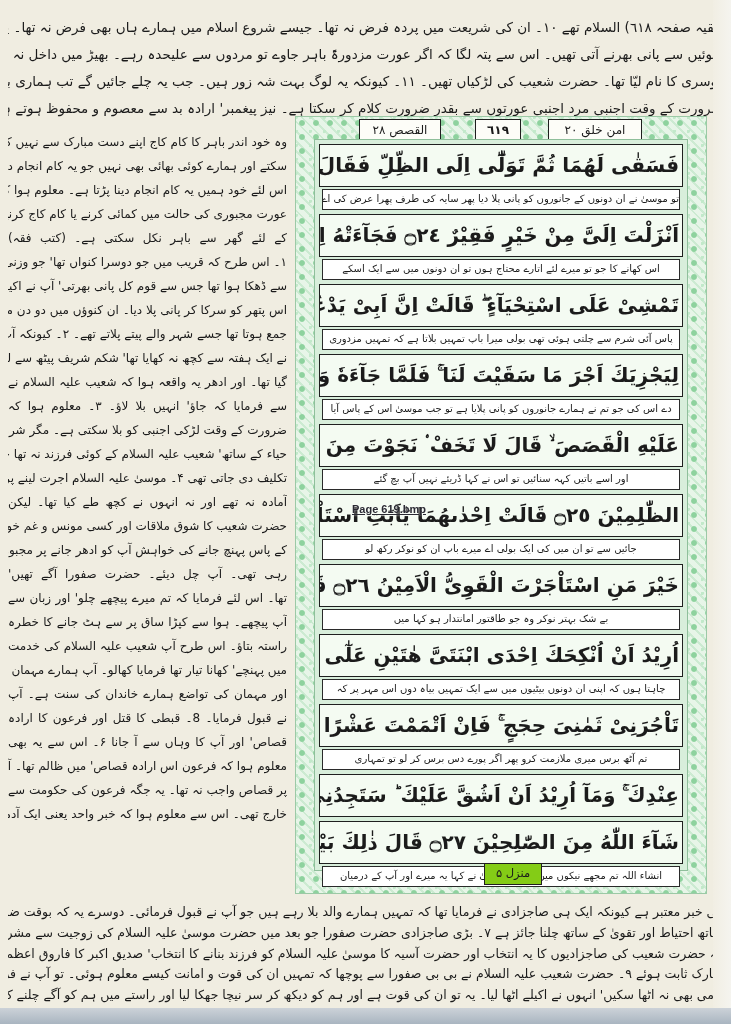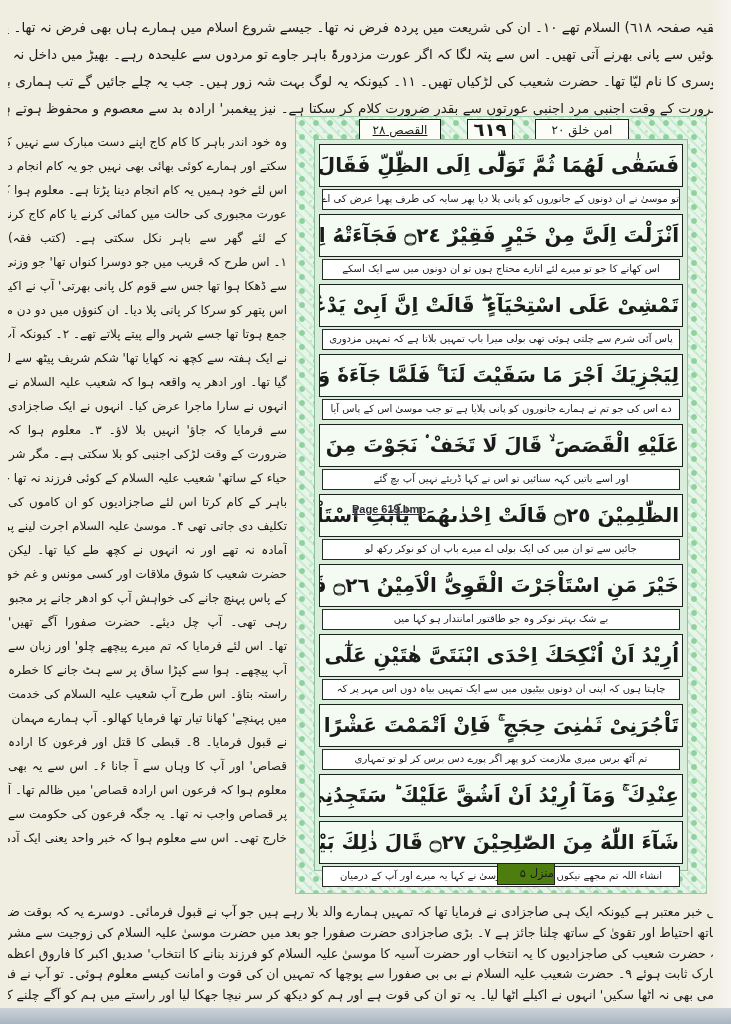--- a/index.html
+++ b/index.html
@@ -54,27 +54,27 @@
   .urdu-line{
     background:#ffffff;border:1px solid #2a2a2a;
     height:19px;line-height:18px;margin:2px 3px 0 3px;
     font-size:10px;direction:rtl;text-align:center;
     white-space:nowrap;overflow:hidden;
   }
 
   .hdr-box{position:absolute;top:3px;height:21px;line-height:20px;
     background:#fdfdf8;border:1px solid #1f1f1f;
     font-size:12px;text-align:center;direction:rtl;white-space:nowrap;overflow:hidden;}
-  .hdr-surah{left:64px;width:80px;text-decoration:underline;}
-  .hdr-page{left:172px;width:44px;font-weight:700;font-size:18px;}
-  .hdr-juz{left:240px;width:92px;}
-
-  .manzil-box{position:absolute;left:497px;top:863px;width:56px;height:20px;
-    background:#4d7c0f;border:1px solid #1f1f1f;
-    font-size:11.5px;line-height:19px;text-align:right;direction:rtl;z-index:5;}
+  .hdr-surah{left:64px;width:80px;}
+  .hdr-page{left:180px;width:44px;font-weight:700;font-size:12px;}
+  .hdr-juz{left:253px;width:92px;}
+
+  .manzil-box{position:absolute;left:484px;top:863px;width:56px;height:20px;
+    background:#84cc16;border:1px solid #1f1f1f;
+    font-size:11.5px;line-height:19px;text-align:center;direction:rtl;z-index:5;}
 
   .filename-label{position:absolute;left:352px;top:503px;z-index:6;
     font-family:"Liberation Sans","DejaVu Sans",sans-serif;
     font-size:11px;font-weight:700;color:#2a2a33;direction:ltr;
     text-shadow:0 0 2px rgba(255,255,255,.9);text-decoration:underline;}
 </style>
 </head>
 <body>
 
 <div class="top-commentary">
@@ -91,34 +91,33 @@
     <div class="rline">سکتے اور ہمارے کوئی بھائی بھی نہیں جو یہ کام انجام دے</div>
     <div class="rline">اس لئے خود ہمیں یہ کام انجام دینا پڑتا ہے۔ معلوم ہوا کہ</div>
     <div class="rline">عورت مجبوری کی حالت میں کمائی کرنے یا کام کاج کرنے</div>
     <div class="rline">کے لئے گھر سے باہر نکل سکتی ہے۔ (کتب فقہ)</div>
     <div class="rline">۱۔ اس طرح کہ قریب میں جو دوسرا کنواں تھا' جو وزنی پتھر</div>
     <div class="rline">سے ڈھکا ہوا تھا جس سے قوم کل پانی بھرتی' آپ نے اکیلے</div>
     <div class="rline">اس پتھر کو سرکا کر پانی پلا دیا۔ ان کنوؤں میں دو دن میں پانی</div>
     <div class="rline">جمع ہوتا تھا جسے شہر والے پیتے پلاتے تھے۔ ۲۔ کیونکہ آپ</div>
     <div class="rline">نے ایک ہفتہ سے کچھ نہ کھایا تھا' شکم شریف پیٹھ سے لگ</div>
     <div class="rline">گیا تھا۔ اور ادھر یہ واقعہ ہوا کہ شعیب علیہ السلام نے</div>
-    <div class="rline">انہوں نے سارا ماجرا عرض کیا۔ انہوں نے ایک صاجزادی</div>
     <div class="rline">سے فرمایا کہ جاؤ' انہیں بلا لاؤ۔ ۳۔ معلوم ہوا کہ</div>
     <div class="rline">ضرورت کے وقت لڑکی اجنبی کو بلا سکتی ہے۔ مگر شرم و</div>
     <div class="rline">حیاء کے ساتھ' شعیب علیہ السلام کے کوئی فرزند نہ تھا جو</div>
-    <div class="rline">باہر کے کام کرتا اس لئے صاجزادیوں کو ان کاموں کی</div>
     <div class="rline">تکلیف دی جاتی تھی ۴۔ موسیٰ علیہ السلام اجرت لینے پر</div>
     <div class="rline">آمادہ نہ تھے اور نہ انہوں نے کچھ طے کیا تھا۔ لیکن</div>
     <div class="rline">حضرت شعیب کا شوق ملاقات اور کسی مونس و غم خوار</div>
     <div class="rline">کے پاس پہنچ جانے کی خواہش آپ کو ادھر جانے پر مجبور کر</div>
     <div class="rline">رہی تھی۔ آپ چل دیئے۔ حضرت صفورا آگے تھیں'</div>
     <div class="rline">تھا۔ اس لئے فرمایا کہ تم میرے پیچھے چلو' اور زبان سے</div>
     <div class="rline">آپ پیچھے۔ ہوا سے کپڑا ساق پر سے ہٹ جانے کا خطرہ</div>
     <div class="rline">راستہ بتاؤ۔ اس طرح آپ شعیب علیہ السلام کی خدمت</div>
     <div class="rline">میں پہنچے' کھانا تیار تھا فرمایا کھالو۔ آپ ہمارے مہمان ہیں</div>
+    <div class="rline">اور مہمان کی تواضع ہمارے خاندان کی سنت ہے۔ آپ</div>
     <div class="rline">نے قبول فرمایا۔ 8۔ قبطی کا قتل اور فرعون کا ارادہ</div>
     <div class="rline">قصاص' اور آپ کا وہاں سے آ جانا ۶۔ اس سے یہ بھی</div>
     <div class="rline">معلوم ہوا کہ فرعون اس ارادہ قصاص' میں ظالم تھا۔ آپ</div>
     <div class="rline">پر قصاص واجب نہ تھا۔ یہ جگہ فرعون کی حکومت سے</div>
     <div class="rline">خارج تھی۔ اس سے معلوم ہوا کہ خبر واحد یعنی ایک آدمی</div>
   </div>
 
 <div class="quran-frame">
   <div class="hdr-box hdr-surah">القصص ۲۸</div>
   <div class="hdr-box hdr-page">٦١٩</div>

